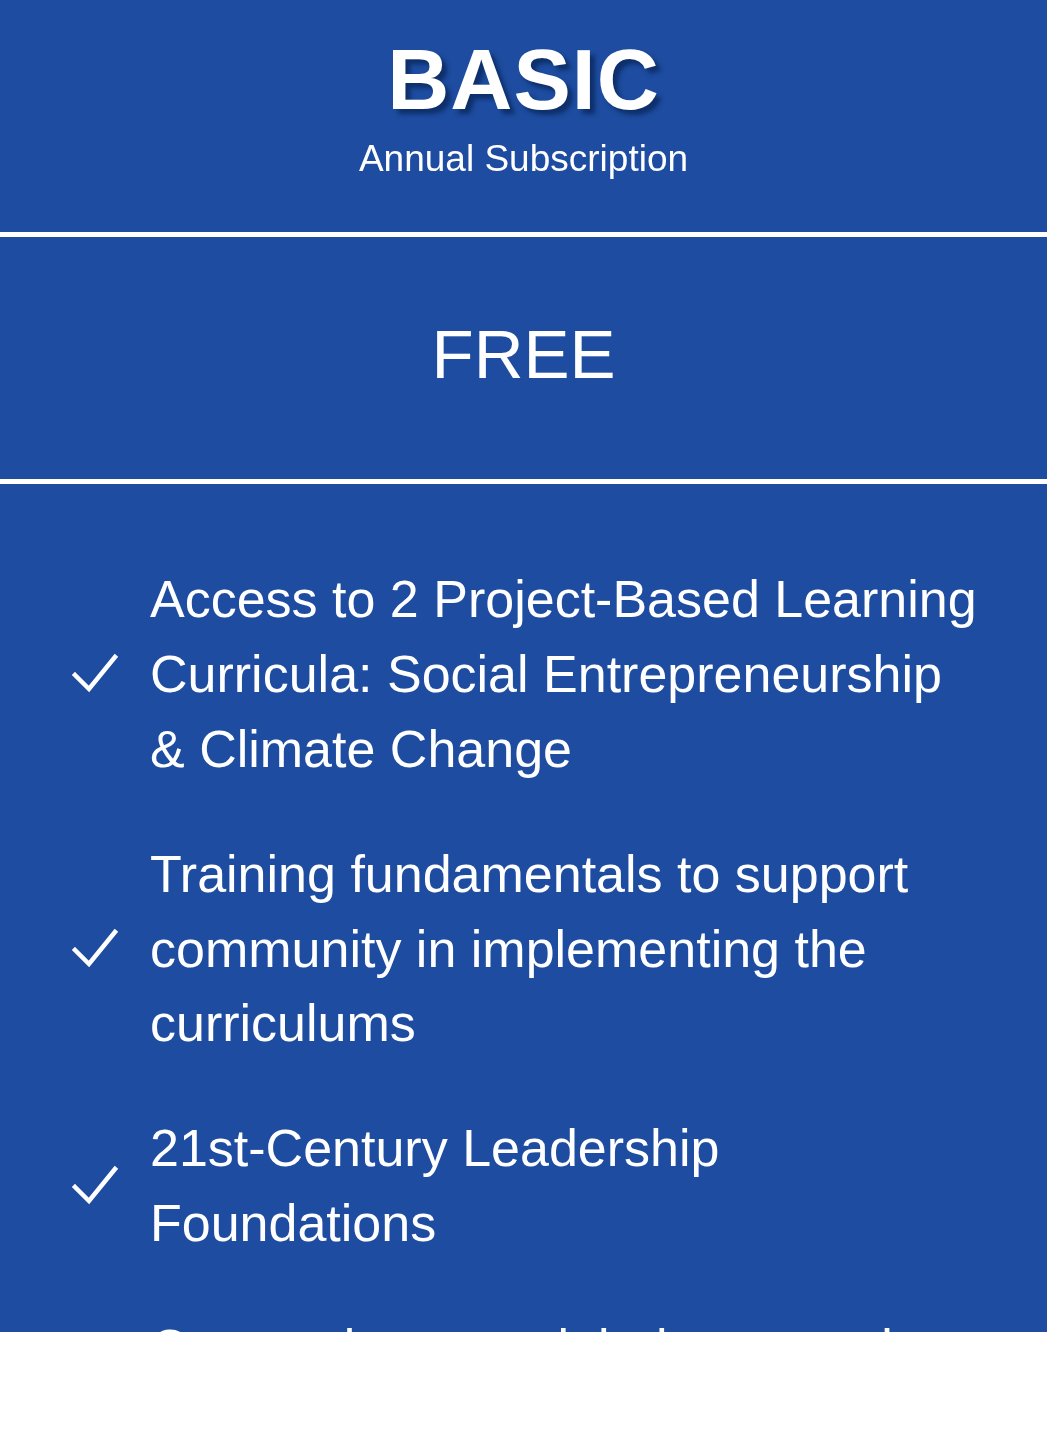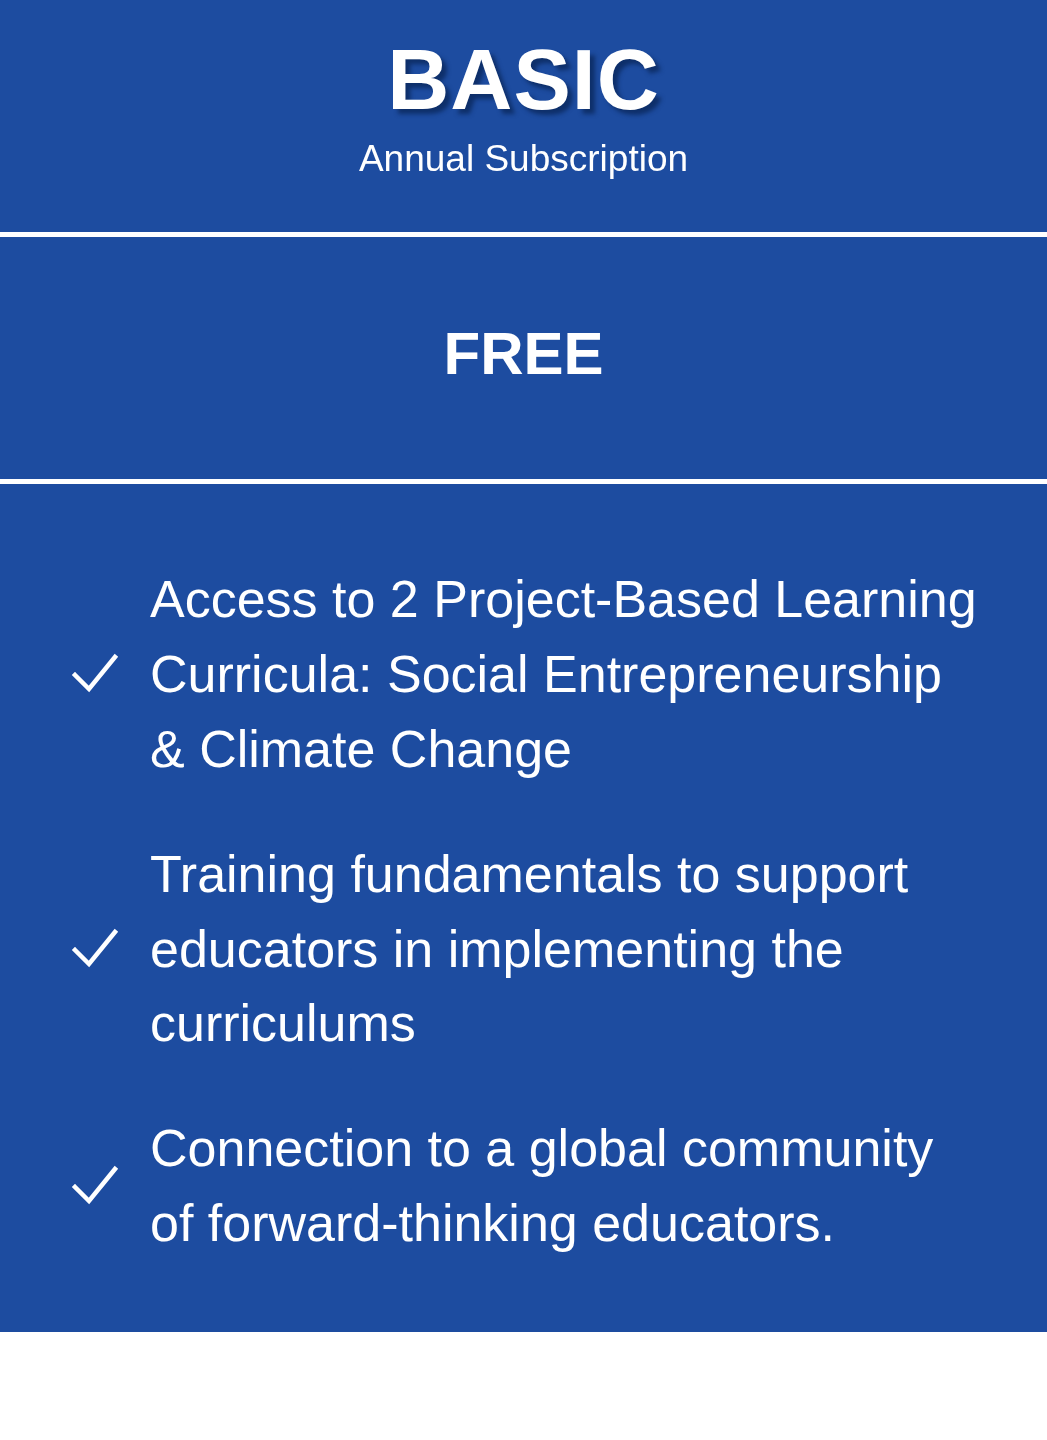--- a/index.html
+++ b/index.html
@@ -66,22 +66,22 @@
 
   
   .price-section {
     flex: 0 0 242px;
     display: flex;
     align-items: center;
     justify-content: center;
   }
 
   .price-amount {
-    font-size: 60px;
-    font-weight: bold;
+    font-size: 69px;
+    font-weight: normal;
     color: #ffffff;
     letter-spacing: 0px;
     line-height: 1;
     margin: 0;
     padding-bottom: 8px;
   }
 
   
   .features-section {
     flex: 1 1 auto;
@@ -153,23 +153,31 @@
       </span>
       <span class="feature-text">Access to 2 Project-Based Learning Curricula: Social Entrepreneurship &amp; Climate Change</span>
     </div>
 
     <div class="feature-item">
       <span class="check-icon">
         <svg viewBox="0 0 52 52" aria-hidden="true">
           <path d="M6 27 L20 41 L46 9" fill="none" stroke="currentColor" stroke-width="4.5" stroke-linecap="square" stroke-linejoin="miter"></path>
         </svg>
       </span>
-      <span class="feature-text">Training fundamentals to support educators in implementing the curriculums</span>
+      <span class="feature-text">Training fundamentals to support community in implementing the curriculums</span>
     </div>
 
+    <div class="feature-item">
+      <span class="check-icon">
+        <svg viewBox="0 0 52 52" aria-hidden="true">
+          <path d="M6 27 L20 41 L46 9" fill="none" stroke="currentColor" stroke-width="4.5" stroke-linecap="square" stroke-linejoin="miter"></path>
+        </svg>
+      </span>
+      <span class="feature-text">21st-Century Leadership Foundations</span>
+    </div>
 
     <div class="feature-item">
       <span class="check-icon">
         <svg viewBox="0 0 52 52" aria-hidden="true">
           <path d="M6 27 L20 41 L46 9" fill="none" stroke="currentColor" stroke-width="4.5" stroke-linecap="square" stroke-linejoin="miter"></path>
         </svg>
       </span>
       <span class="feature-text">Connection to a global community of forward-thinking educators.</span>
     </div>
 

